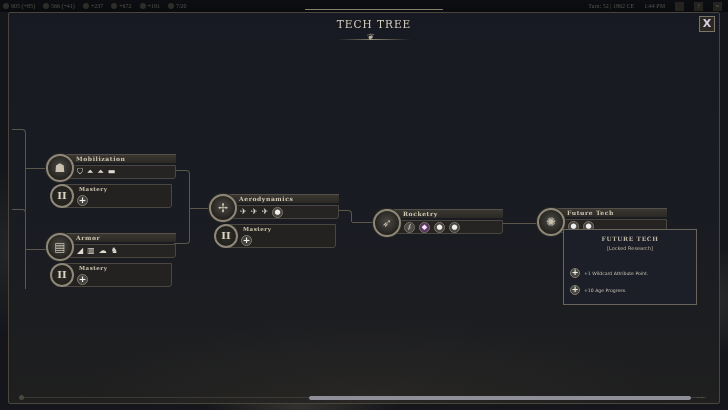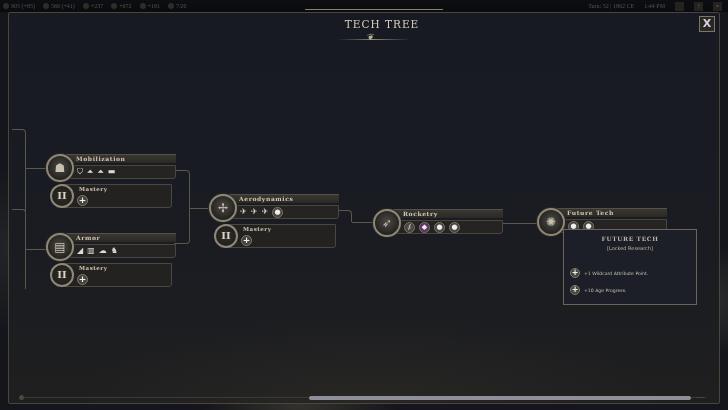--- a/index.html
+++ b/index.html
@@ -37,21 +37,21 @@
   }
   .panel::before {
     content: ""; position: absolute; left: 0; right: 0; bottom: 0; height: 160px;
     background: radial-gradient(ellipse 420px 120px at 360px 160px, rgba(80,74,60,0.18), transparent 70%);
     pointer-events: none;
   }
 
   .title-wrap { position: absolute; left: 290px; top: -12px; width: 150px; height: 45px; text-align: center; }
   .title-top-orn { position: absolute; left: 6px; top: 8px; width: 138px; height: 3px; border-top: 1px solid #8a826f; border-radius: 0 0 4px 4px; }
   .title {
-    position: absolute; left: 8px; width: 150px; top: 17px;
+    position: absolute; left: 0; width: 150px; top: 17px;
     font-family: "DejaVu Serif", serif; font-size: 10.5px; letter-spacing: 1px; color: #d8cfbb;
   }
   .title-bottom-orn { position: absolute; left: 38px; top: 38px; width: 74px; height: 1px; background: linear-gradient(90deg, transparent, #8a826f, transparent); }
   .title-glyph { position: absolute; left: 68px; top: 31px; font-size: 9px; color: #bdb49e; }
 
   .close-btn {
     position: absolute; right: 4px; top: 3px; width: 16px; height: 16px;
     background: #2a2824; border: 1px solid #7d7565; color: #d8cfe0;
     font-family: "DejaVu Sans", sans-serif; font-size: 11px; font-weight: bold; text-align: center; line-height: 14px;
   }

